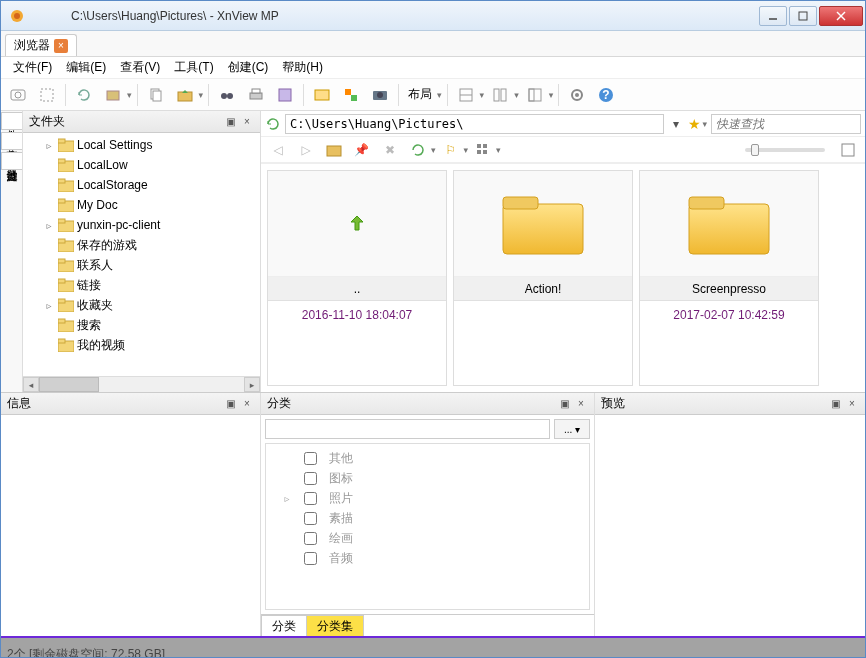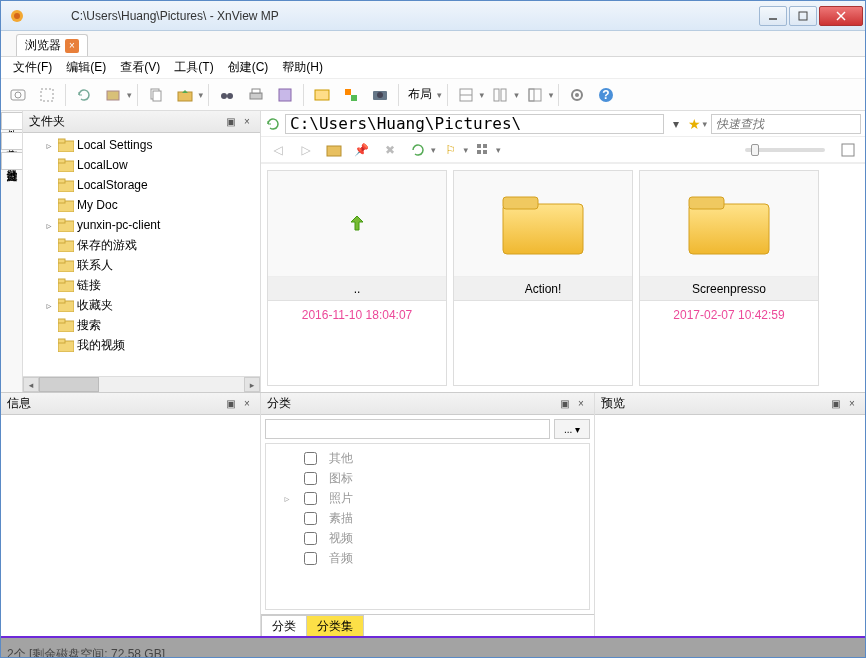--- a/index.html
+++ b/index.html
@@ -3,21 +3,21 @@
 <meta charset="utf-8">
 <style>
 * { box-sizing: border-box; margin: 0; padding: 0; font-family: "Microsoft YaHei", "Segoe UI", sans-serif; font-size: 12px; }
 body { background: #fff; width: 866px; height: 658px; overflow: hidden; border: 1px solid #5a8ac6; }
 .titlebar { height: 30px; background: linear-gradient(#f0f5fb, #dce9f7); display: flex; align-items: center; padding: 0 2px; border-bottom: 1px solid #b8cce0; gap: 40px; }
 .titlebar .app-icon { width: 16px; height: 16px; margin: 0 6px; }
 .titlebar .title { flex: 1; color: #333; }
 .winbtns { display: flex; gap: 2px; }
 .winbtn { width: 28px; height: 20px; border: 1px solid #9fb8d4; background: linear-gradient(#f4f8fc,#dde8f4); display: flex; align-items: center; justify-content: center; border-radius: 2px; cursor: pointer; }
 .winbtn.close { width: 44px; background: linear-gradient(#e77,#c33); border-color: #a33; color: #fff; }
-.tabstrip { height: 26px; background: #f8f8f8; border-bottom: 1px solid #d8d8d8; display: flex; align-items: flex-end; padding-left: 15px; }
+.tabstrip { height: 26px; background: #f8f8f8; border-bottom: 1px solid #d8d8d8; display: flex; align-items: flex-end; padding-left: 4px; }
 .tab { height: 22px; padding: 0 8px; border: 1px solid #ccc; border-bottom: none; background: #fff; display: flex; align-items: center; gap: 4px; border-radius: 3px 3px 0 0; }
 .tab .x { width: 14px; height: 14px; background: #e87f3a; color: #fff; border-radius: 2px; text-align: center; line-height: 13px; font-size: 10px; }
 .menubar { height: 22px; display: flex; align-items: center; padding: 0 6px; gap: 2px; background: #fff; border-bottom: 1px solid #eee; }
 .menuitem { padding: 2px 6px; cursor: pointer; }
 .toolbar { height: 32px; display: flex; align-items: center; padding: 0 4px; gap: 3px; border-bottom: 1px solid #ddd; background: #fdfdfd; }
 .tbtn { width: 26px; height: 26px; border: 1px solid transparent; display: flex; align-items: center; justify-content: center; border-radius: 3px; cursor: pointer; color: #666; }
 .tsep { width: 1px; height: 22px; background: #ddd; margin: 0 2px; }
 .layout-label { padding: 0 4px; }
 .drop { font-size: 9px; color: #777; margin-left: -2px; }
 .main { display: flex; height: 281px; }
@@ -30,32 +30,32 @@
 .tree { flex: 1; overflow: auto; padding: 2px 0; background: #fff; }
 .tree-row { display: flex; align-items: center; height: 20px; padding-left: 20px; gap: 3px; cursor: pointer; white-space: nowrap; }
 .tree-row .exp { width: 12px; text-align: center; color: #888; font-size: 10px; }
 .tree-row .ficon { width: 16px; height: 14px; }
 .scrollbar-h { height: 16px; background: #f0f0f0; border-top: 1px solid #ddd; display: flex; }
 .sb-arrow { width: 16px; background: #e4e4e4; border: 1px solid #ccc; text-align: center; font-size: 9px; line-height: 14px; color: #666; }
 .sb-track { flex: 1; position: relative; }
 .sb-thumb { position: absolute; left: 0; top: 0; bottom: 0; width: 60px; background: #d0d0d0; border: 1px solid #bbb; }
 .content { flex: 1; display: flex; flex-direction: column; }
 .addrbar { height: 26px; display: flex; align-items: center; padding: 0 4px; gap: 4px; border-bottom: 1px solid #eee; }
-.addr-input { flex: 1; height: 20px; border: 1px solid #ccc; padding: 0 4px; font-family: "Consolas", monospace; font-size: 16px; background: #fff; }
+.addr-input { flex: 1; height: 20px; border: 1px solid #ccc; padding: 0 4px; font-family: "Consolas", monospace; font-size: 12px; background: #fff; }
 .addr-drop { width: 16px; text-align: center; color: #555; cursor: pointer; }
 .fav { color: #e8b000; font-size: 14px; cursor: pointer; }
 .search { width: 150px; height: 20px; border: 1px solid #ccc; padding: 0 4px; color: #999; font-style: italic; }
 .content-toolbar { height: 26px; display: flex; align-items: center; padding: 0 4px; gap: 2px; border-bottom: 1px solid #eee; }
 .slider { flex: 0 0 80px; height: 4px; background: #ddd; margin: 0 8px; position: relative; border-radius: 2px; }
 .slider .knob { position: absolute; left: 6px; top: -4px; width: 8px; height: 12px; background: #f4f4f4; border: 1px solid #999; border-radius: 2px; }
 .thumbs { flex: 1; display: flex; padding: 6px; gap: 6px; background: #fff; overflow: auto; border-top: 1px solid #eee; }
 .thumb { width: 180px; border: 1px solid #ddd; display: flex; flex-direction: column; cursor: pointer; }
 .thumb .imgarea { height: 106px; background: #f9f9f9; display: flex; align-items: center; justify-content: center; border-bottom: 1px solid #eee; }
 .thumb .name { height: 24px; background: #f0f0f0; display: flex; align-items: center; justify-content: center; border-bottom: 1px solid #e0e0e0; }
-.thumb .date { height: 28px; display: flex; align-items: center; justify-content: center; color: #ec4899; }
+.thumb .date { height: 28px; display: flex; align-items: center; justify-content: center; color: #701a75; }
 .folder-svg { width: 90px; height: 70px; }
 .bottom { display: flex; height: 244px; border-top: 1px solid #ccc; }
 .bpanel { display: flex; flex-direction: column; border-right: 1px solid #ddd; }
 .info-panel { width: 260px; }
 .category-panel { width: 334px; }
 .preview-panel { flex: 1; border-right: none; }
 .cat-search { margin: 4px; display: flex; gap: 4px; }
 .cat-search input { flex: 1; height: 20px; border: 1px solid #ccc; padding: 0 4px; }
 .cat-search .dots { width: 36px; height: 20px; border: 1px solid #ccc; background: #f4f4f4; cursor: pointer; font-size: 10px; }
 .cat-list { flex: 1; overflow: auto; border: 1px solid #ddd; margin: 0 4px 4px 4px; padding: 4px; background: #fff; }
@@ -501,21 +501,21 @@
           <span>照片</span>
         </div>
         <div class="cat-row">
           <span class="exp"></span>
           <input type="checkbox" style="">
           <span>素描</span>
         </div>
         <div class="cat-row">
           <span class="exp"></span>
           <input type="checkbox" style="">
-          <span>视频</span>
+          <span>绘画</span>
         </div>
         <div class="cat-row">
           <span class="exp"></span>
           <input type="checkbox" style="">
           <span>音频</span>
         </div>
       </div>
     <div class="cat-tabs">
       <div class="cat-tab active">分类</div>
       <div class="cat-tab">分类集</div>

